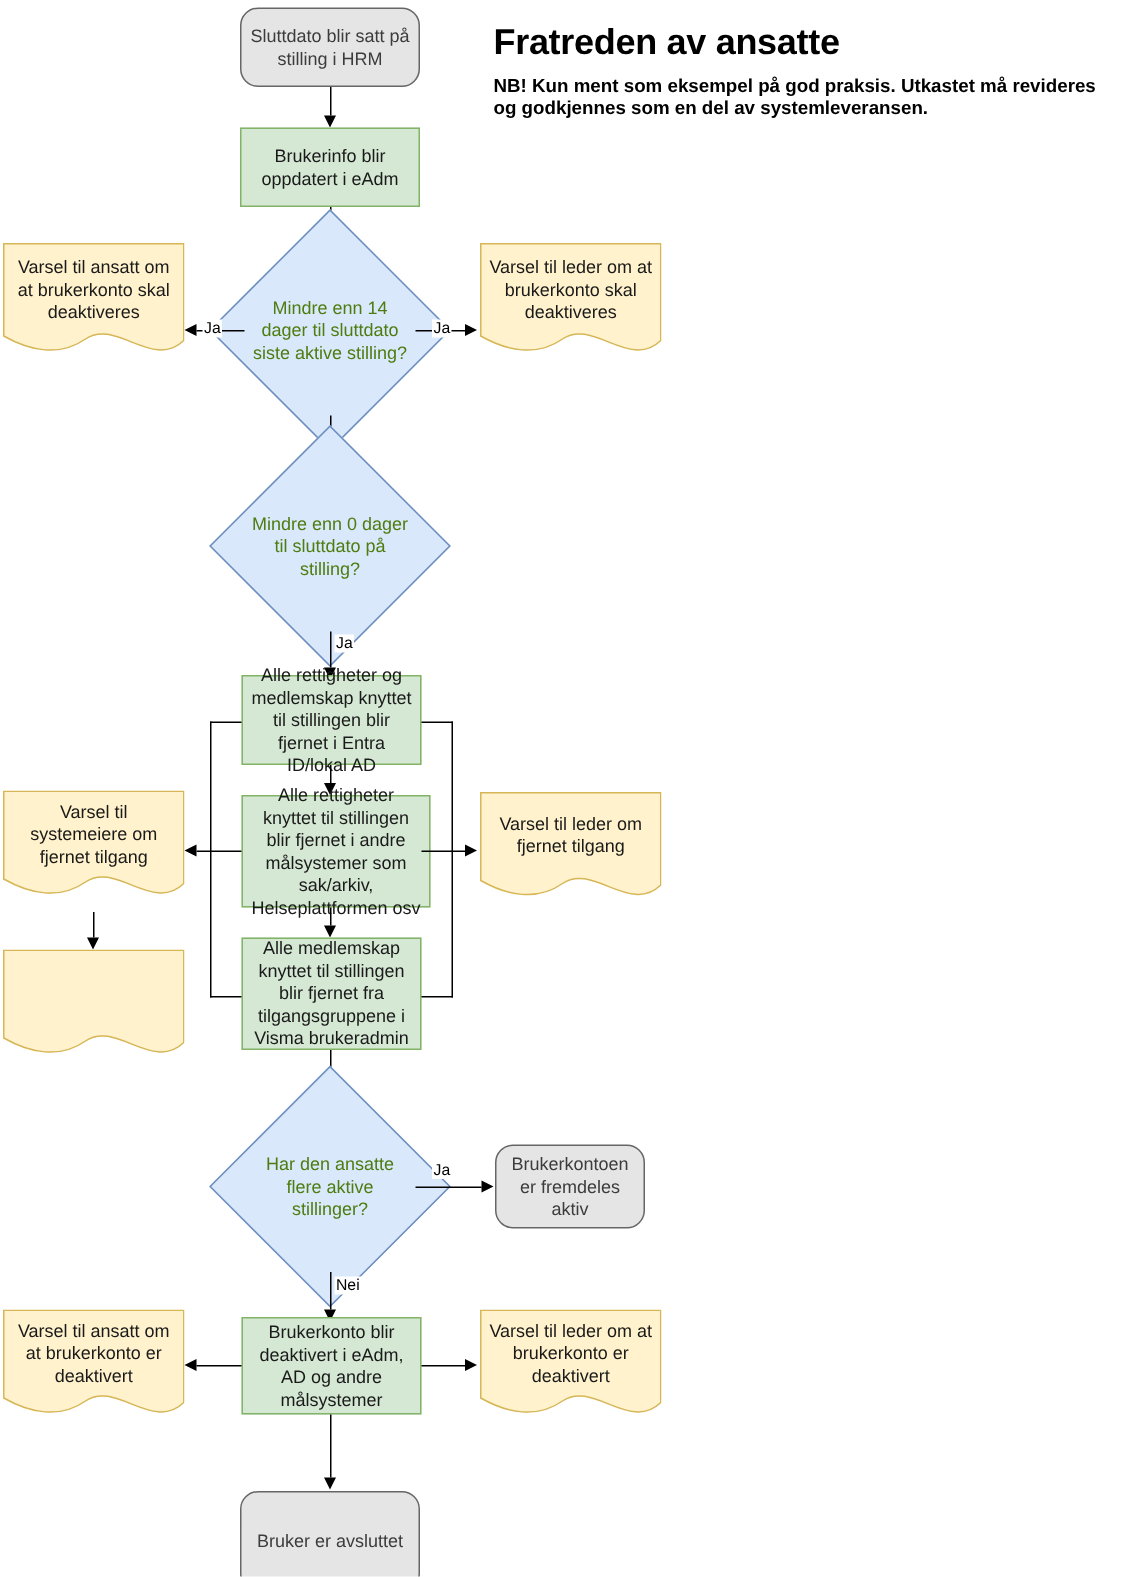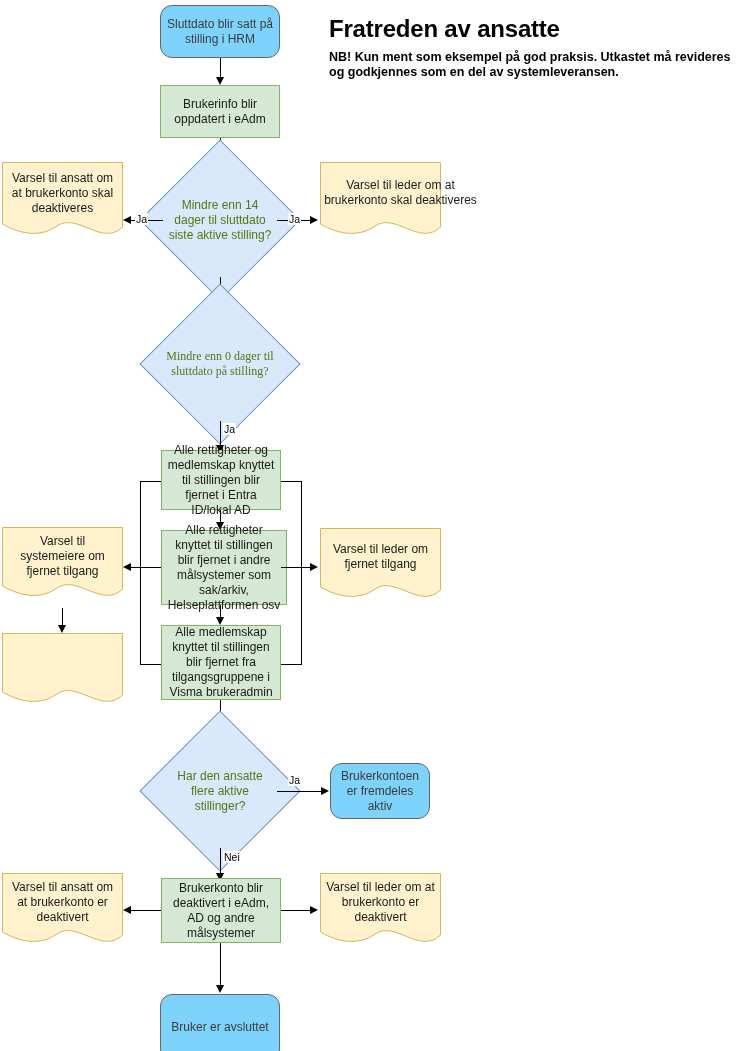--- a/index.html
+++ b/index.html
@@ -29,21 +29,21 @@
     position:absolute;box-sizing:border-box;
     display:flex;align-items:center;justify-content:center;
     text-align:center;color:#1a1a1a;
     font-size:12px;line-height:15px;
     padding:3px 5px;
   }
   .node .lbl{display:block;width:100%;}
 
   
   .term{
-    background:#7dd3fc;border:1px solid #666666;border-radius:12px;
+    background:#e5e5e5;border:1px solid #666666;border-radius:12px;
     color:#3c3c3c;
   }
   
   .proc{
     background:#d5e8d4;border:1px solid #82b366;align-items:center;
   }
   
   .dec-wrap{position:absolute;}
   .dec-shape{
     position:absolute;left:0;top:0;width:100%;height:100%;
@@ -118,31 +118,31 @@
   <div class="arrow right" style="left:310px;top:215.5px;"></div>
   <div class="edge-lbl" style="left:288px;top:213px;">Ja</div>
 
   <div class="note" style="left:2px;top:162px;width:121px;height:82px;">
     <svg width="121" height="82" viewBox="0 0 121 82">
       <path d="M0.5,0.5 H120.5 V65 C100,85 75,50 55,64 C38,76 18,72 0.5,62 Z" fill="#fff2cc" stroke="#d6b656" stroke-width="1"></path>
     </svg>
     <div class="note-text" style="height:62px;">Varsel til ansatt om at brukerkonto skal deaktiveres</div>
   </div>
 
-  <div class="note" style="left:320px;top:162px;width:121px;height:82px;padding-left:40px;">
+  <div class="note" style="left:320px;top:162px;width:121px;height:82px;">
     <svg width="121" height="82" viewBox="0 0 121 82">
       <path d="M0.5,0.5 H120.5 V65 C100,85 75,50 55,64 C38,76 18,72 0.5,62 Z" fill="#fff2cc" stroke="#d6b656" stroke-width="1"></path>
     </svg>
     <div class="note-text" style="height:62px;">Varsel til leder om at brukerkonto skal deaktiveres</div>
   </div>
 
   <div class="ln v" style="left:220px;top:277px;height:22px;"></div>
   <div class="arrow down" style="left:215.5px;top:299px;"></div>
 
-  <div class="dec-wrap" style="left:163px;top:307px;width:114px;height:114px;font-family:Liberation Serif, serif;">
+  <div class="dec-wrap" style="left:163px;top:307px;width:114px;height:114px;">
     <div class="dec-shape"></div>
     <div class="dec-text">Mindre enn 0 dager til sluttdato på stilling?</div>
   </div>
 
   <div class="ln v" style="left:220px;top:421px;height:24px;"></div>
   <div class="arrow down" style="left:215.5px;top:445px;"></div>
   <div class="edge-lbl" style="left:223px;top:423px;">Ja</div>
 
   <div class="node proc" style="left:161px;top:450px;width:120px;height:60px;">
     <span class="lbl">Alle rettigheter og medlemskap knyttet til stillingen blir fjernet i Entra ID/lokal AD</span>

